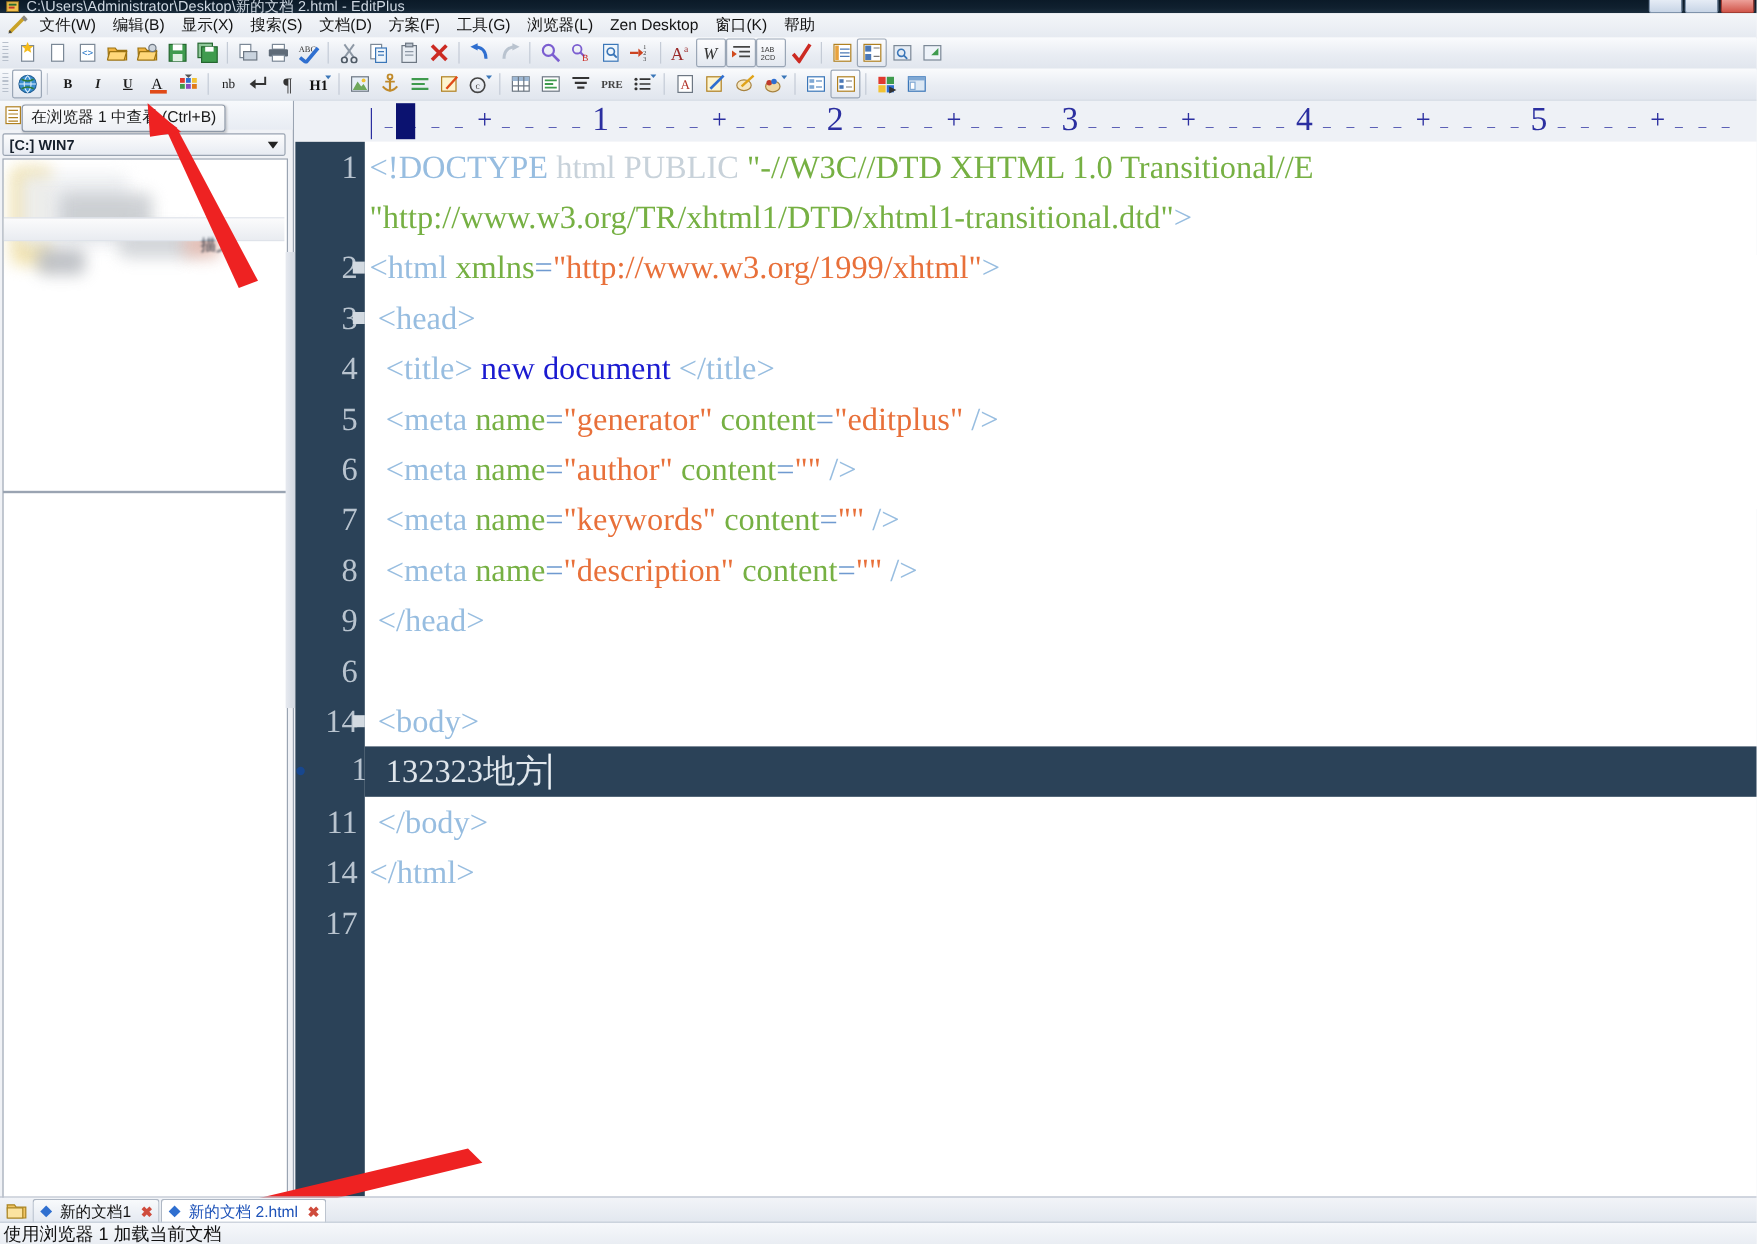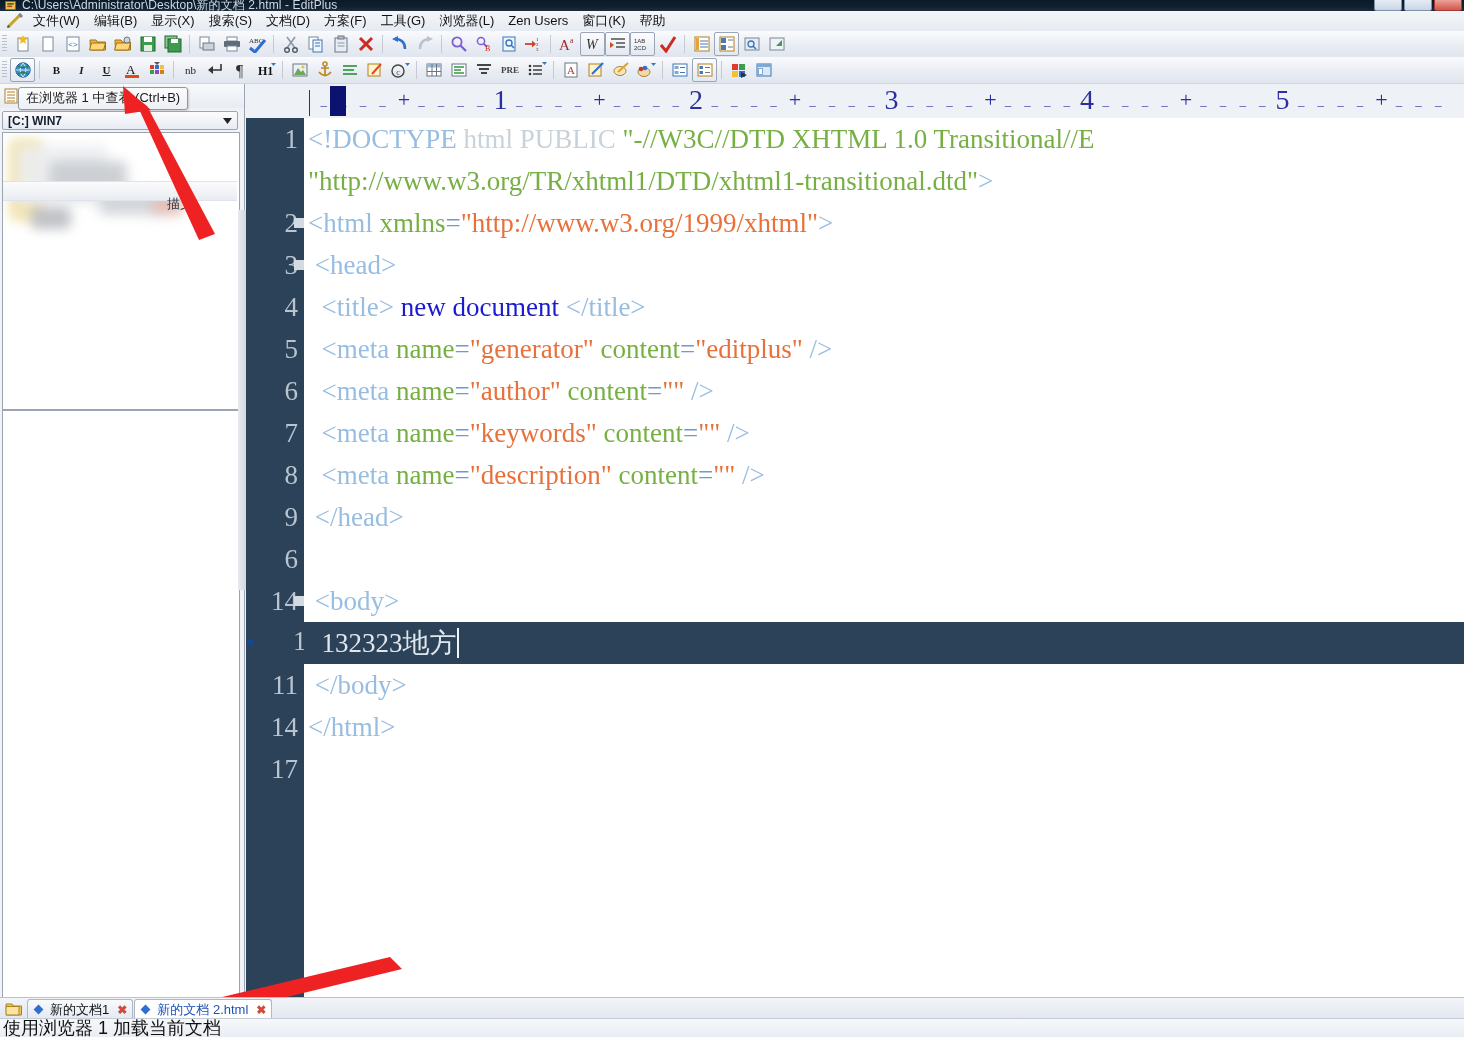--- a/index.html
+++ b/index.html
@@ -210,21 +210,21 @@
   }
   .tab .dot {
     width: 7px; height: 7px; background: #2f6fd0;
     transform: rotate(45deg); flex: 0 0 auto;
   }
   .tab .x { color:#cf4b3c; font-size: 12px; font-weight: bold; }
   .statusbar {
     position: absolute; left: 0; top: 1018px; width: 1464px; height: 19px;
     background: linear-gradient(to bottom,#f6f8fb,#e9edf3);
     border-top: 1px solid #c4ccd8;
-    display: flex; align-items: center; font-size: 18px; color: #111;
+    display: flex; align-items: center; font-size: 15px; color: #111;
     padding-left: 3px; box-sizing: border-box;
   }
 
   
   .arrow-svg { position: absolute; pointer-events: none; }
 
   
   .watermark {
     position: absolute; right: 14px; top: 962px;
     font-size: 42px; font-weight: bold; color: #1b1b1b;
@@ -262,21 +262,21 @@
       <line x1="15" y1="2" x2="18" y2="5" stroke="#888" stroke-width="3"></line>
     </svg>
     <div class="menu-item">文件(W)</div>
     <div class="menu-item">编辑(B)</div>
     <div class="menu-item">显示(X)</div>
     <div class="menu-item">搜索(S)</div>
     <div class="menu-item">文档(D)</div>
     <div class="menu-item">方案(F)</div>
     <div class="menu-item">工具(G)</div>
     <div class="menu-item">浏览器(L)</div>
-    <div class="menu-item">Zen Users</div>
+    <div class="menu-item">Zen Desktop</div>
     <div class="menu-item">窗口(K)</div>
     <div class="menu-item">帮助</div>
   </div>
 
   <div class="toolbar row1">
     <div class="grip"></div>
 
     <div class="tb-btn">
       <svg width="18" height="18" viewBox="0 0 18 18">
         <rect x="4" y="3" width="10" height="13" fill="#fff" stroke="#7b8896"></rect>

